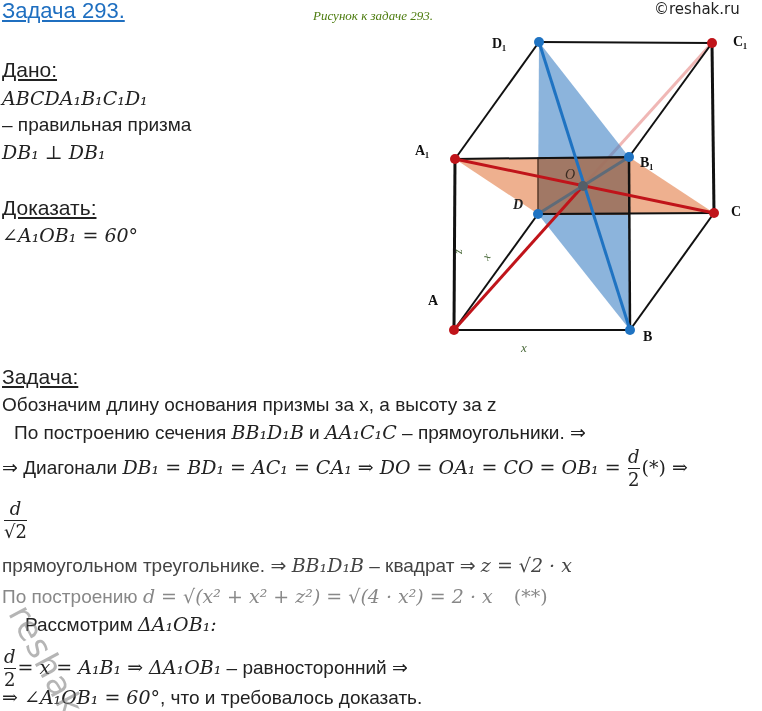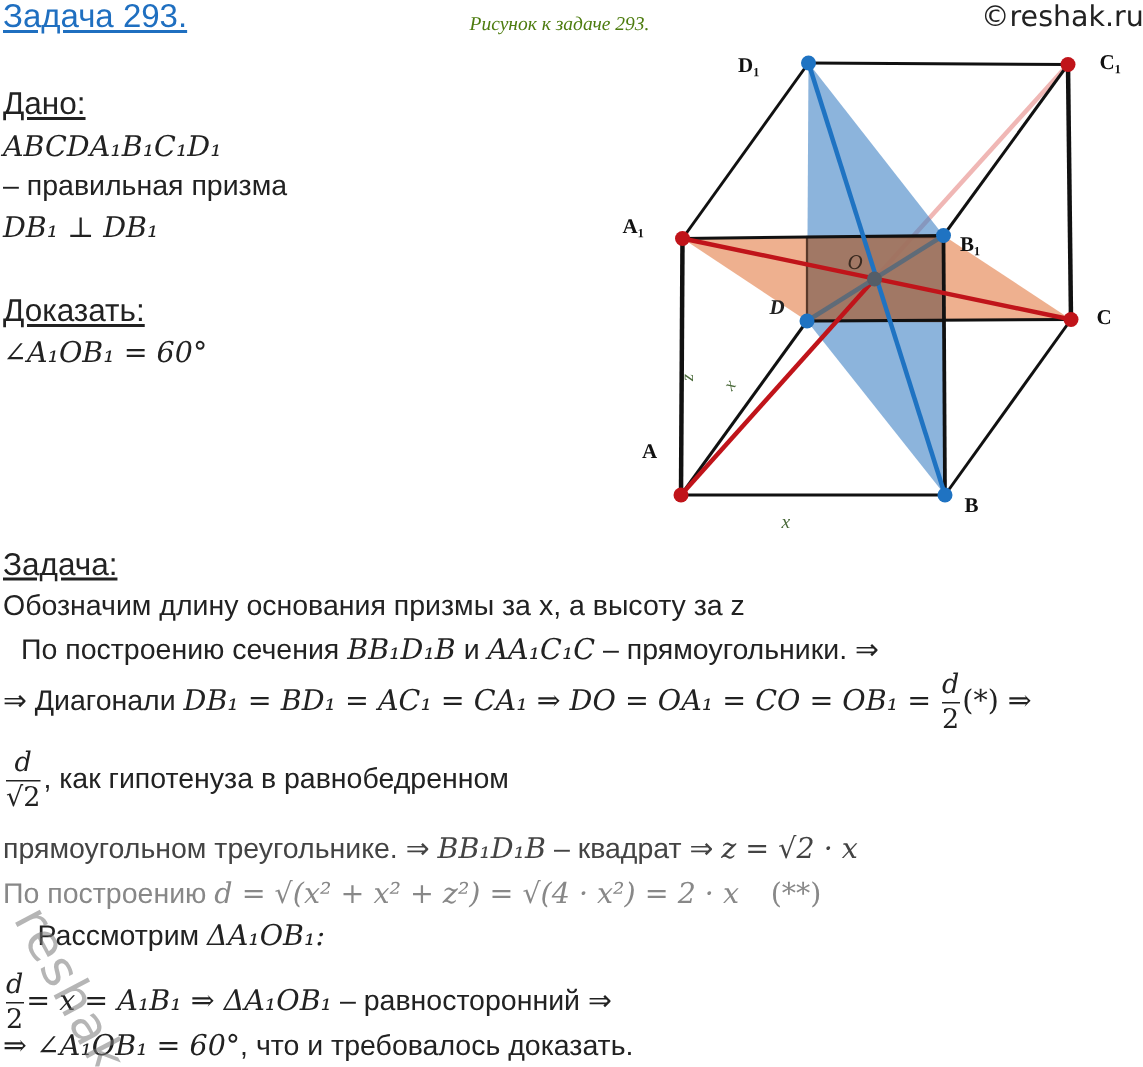--- a/index.html
+++ b/index.html
@@ -1,21 +1,21 @@
 <!DOCTYPE html>
 <html><head>
 <meta charset="utf-8">
 <style>
   html, body { margin: 0; padding: 0; background: #ffffff; }
   body { width: 762px; height: 711px; position: relative; overflow: hidden;
          font-family: "Liberation Serif", "DejaVu Serif", serif; color: #1a1a1a; }
   .abs { position: absolute; white-space: nowrap; }
   .title { left: 2px; top: -2px; font-size: 22px; color: #1f6fc0; text-decoration: underline; font-family: "Liberation Sans", sans-serif; font-stretch: condensed; }
   .caption { left: 313px; top: 8px; font-size: 13px; font-style: italic; color: #4d7c0f; }
-  .copyright { left: 654px; top: 0px; font-size: 19px; color: #222; font-family: "DejaVu Sans", sans-serif; }
+  .copyright { left: 654px; top: 0px; font-size: 15px; color: #222; font-family: "DejaVu Sans", sans-serif; }
   .heading { font-size: 21px; text-decoration: underline; font-family: "Liberation Sans", sans-serif; color: #222; }
   .line { font-size: 19px; font-family: "Liberation Sans", sans-serif; color: #222; }
   .math { font-family: "DejaVu Serif", serif; font-style: italic; }
   .mathn { font-family: "DejaVu Serif", serif; font-style: normal; }
   .frac { display: inline-block; vertical-align: middle; text-align: center; line-height: 1; margin: 0 2px; }
   .frac .num { display: block; font-style: italic; font-family: "DejaVu Serif", serif; font-size: 18px; padding-bottom: 2px; border-bottom: 1.2px solid #222; }
   .frac .den { display: block; font-family: "DejaVu Serif", serif; font-size: 18px; padding-top: 2px; }
   .faded { color: #888; }
   .watermark { left: 4px; top: 600px; font-size: 34px; color: rgba(120,120,120,0.55); font-family: "DejaVu Sans", sans-serif; transform: rotate(62deg); transform-origin: 0 0; left: 36px; letter-spacing: 1px; }
   svg text { font-family: "Liberation Serif", serif; }
@@ -97,21 +97,21 @@
 <div class="abs line" style="left:14px; top:421px;">
   <span>По построению сечения </span><span class="math">BB₁D₁B</span><span> и </span><span class="math">AA₁C₁C</span><span> – прямоугольники. ⇒</span>
 </div>
 
 <div class="abs line" style="left:2px; top:448px;">
   <span>⇒ Диагонали </span><span class="math">DB₁ = BD₁ = AC₁ = CA₁  ⇒ DO = OA₁ = CO = OB₁ =</span>
   <span class="frac"><span class="num">d</span><span class="den">2</span></span><span class="mathn">(*) ⇒</span>
 </div>
 
 <div class="abs line" style="left:2px; top:500px;">
-  <span class="frac"><span class="num">d</span><span class="den">√2</span></span><span>, как гипотенуза в равнобедренном</span>
+  <span class="frac"><span class="num">d</span><span class="den">√2</span></span>
 </div>
 
 <div class="abs line" style="left:2px; top:554px; color:#444;">
   <span>прямоугольном треугольнике. ⇒ </span><span class="math">BB₁D₁B</span><span> – квадрат ⇒ </span><span class="math">z = √2 · x</span>
 </div>
 
 <div class="abs line faded" style="left:2px; top:585px;">
   <span>По построению </span><span class="math">d = √(x² + x² + z²) = √(4 · x²) = 2 · x</span>&nbsp;&nbsp;&nbsp;&nbsp;<span class="mathn">(**)</span>
 </div>
 

